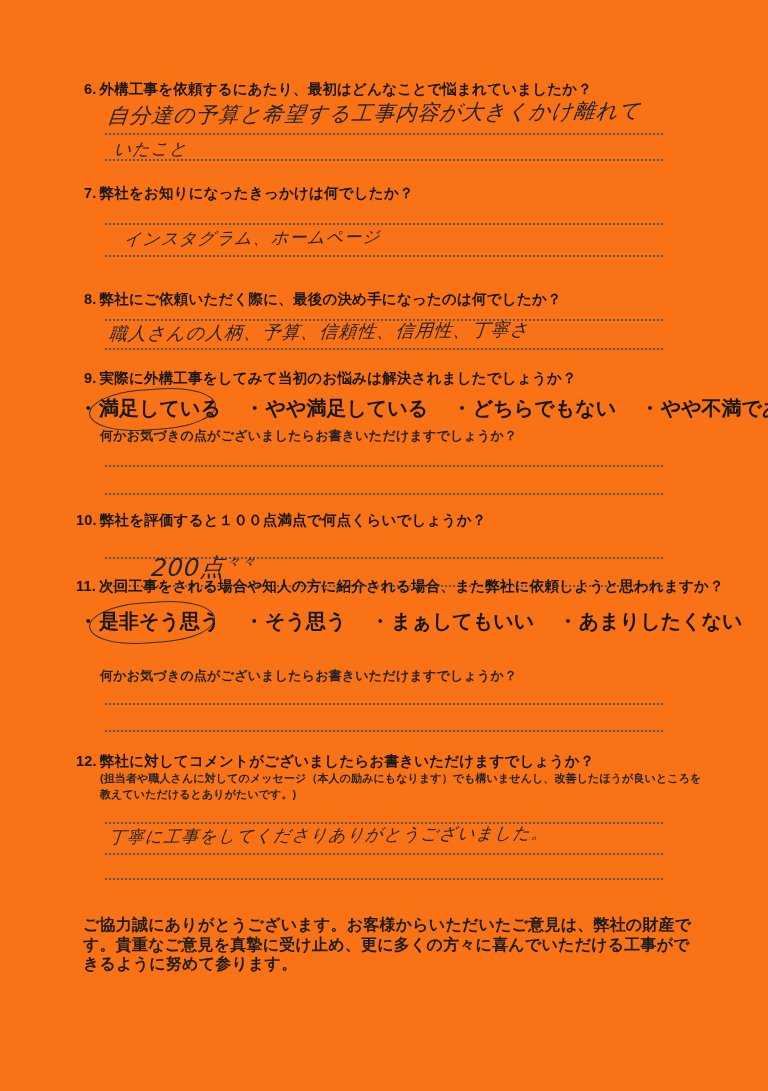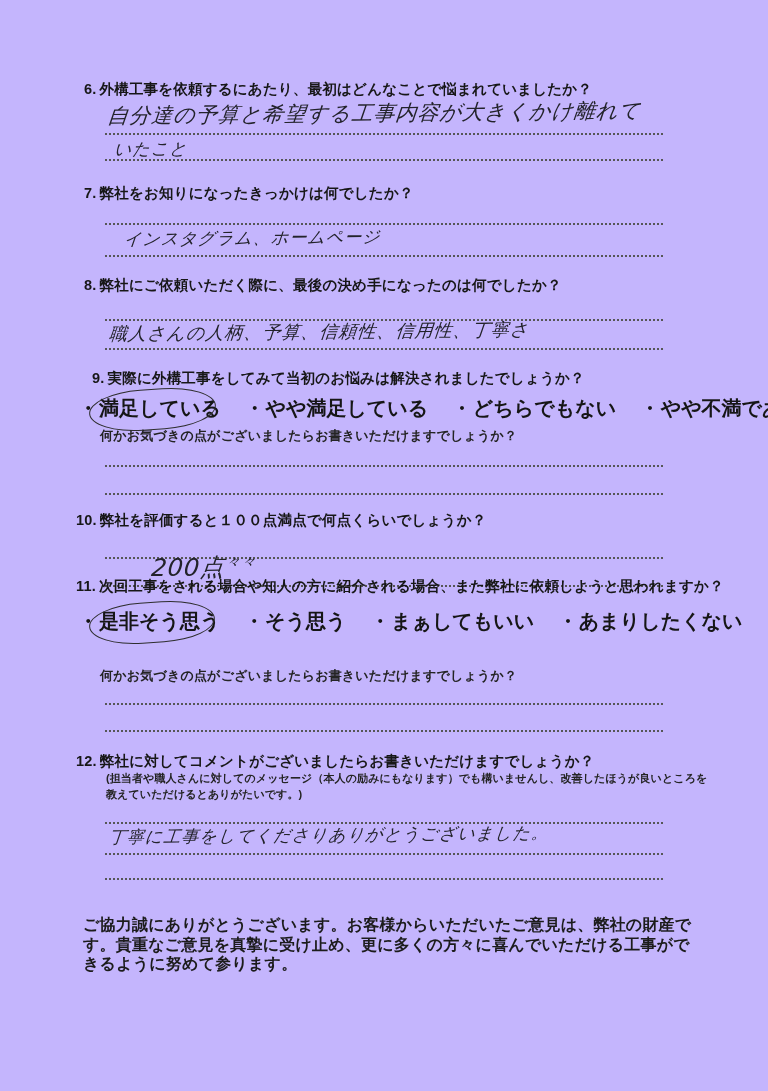--- a/index.html
+++ b/index.html
@@ -1,21 +1,21 @@
 <!DOCTYPE html>
 <html><head>
 <meta charset="utf-8">
 <style>
   html, body { margin: 0; padding: 0; background: #e8e8e8; }
   .page {
     position: relative;
     width: 768px;
     height: 1091px;
     margin: 0 auto;
-    background: #c4b5fd;
+    background: #f97316;
     font-family: "Liberation Sans", sans-serif;
     overflow: hidden;
   }
   .q {
     position: absolute;
     font-size: 14.5px;
     font-weight: bold;
     color: #171717;
     letter-spacing: 0.2px;
     white-space: nowrap;
@@ -70,21 +70,20 @@
   }
   .note {
     position: absolute;
     left: 100px;
     width: 606px;
     font-size: 11px;
     font-weight: bold;
     color: #242424;
     line-height: 15.5px;
     letter-spacing: 0.1px;
-    margin-left: 6px;
   }
   .footer {
     position: absolute;
     left: 83px;
     top: 915px;
     width: 618px;
     font-size: 16px;
     font-weight: bold;
     color: #1c1c1c;
     line-height: 19.5px;
@@ -100,26 +99,26 @@
   <div class="hw" style="left:106px; top:102px; font-size:21px; letter-spacing:1px">自分達の予算と希望する工事内容が大きくかけ離れて</div>
   <div class="dot" style="top:133px"></div>
   <div class="hw" style="left:113px; top:138px; font-size:17px; letter-spacing:1px">いたこと</div>
   <div class="dot" style="top:159px"></div>
 
   <div class="q" style="left:84px; top:184px"><span class="qn">7.</span><span>弊社をお知りになったきっかけは何でしたか？</span></div>
   <div class="dot" style="top:223px"></div>
   <div class="hw" style="left:123px; top:228px; font-size:17px; letter-spacing:1px">インスタグラム、ホームページ</div>
   <div class="dot" style="top:255px"></div>
 
-  <div class="q" style="left:84px; top:276px"><span class="qn">8.</span><span>弊社にご依頼いただく際に、最後の決め手になったのは何でしたか？</span></div>
+  <div class="q" style="left:84px; top:290px"><span class="qn">8.</span><span>弊社にご依頼いただく際に、最後の決め手になったのは何でしたか？</span></div>
   <div class="dot" style="top:319px"></div>
   <div class="hw" style="left:108px; top:322px; font-size:18px; letter-spacing:1px">職人さんの人柄、予算、信頼性、信用性、丁寧さ</div>
   <div class="dot" style="top:348px"></div>
 
-  <div class="q" style="left:92px; top:369px"><span class="qn">9.</span><span>実際に外構工事をしてみて当初のお悩みは解決されましたでしょうか？</span></div>
+  <div class="q" style="left:84px; top:369px"><span class="qn">9.</span><span>実際に外構工事をしてみて当初のお悩みは解決されましたでしょうか？</span></div>
   <div class="opts" style="top:395px">
     <span class="opt"><span class="circle"></span><span class="b">・</span><span>満足している</span></span>
     <span class="opt"><span class="b">・</span><span>やや満足している</span></span>
     <span class="opt"><span class="b">・</span><span>どちらでもない</span></span>
     <span class="opt"><span class="b">・</span><span>やや不満である</span></span>
     <span class="opt"><span class="b">・</span><span>不満である</span></span>
   </div>
   <div class="sub" style="top:427px">何かお気づきの点がございましたらお書きいただけますでしょうか？</div>
   <div class="dot" style="top:465px"></div>
   <div class="dot" style="top:493px"></div>

